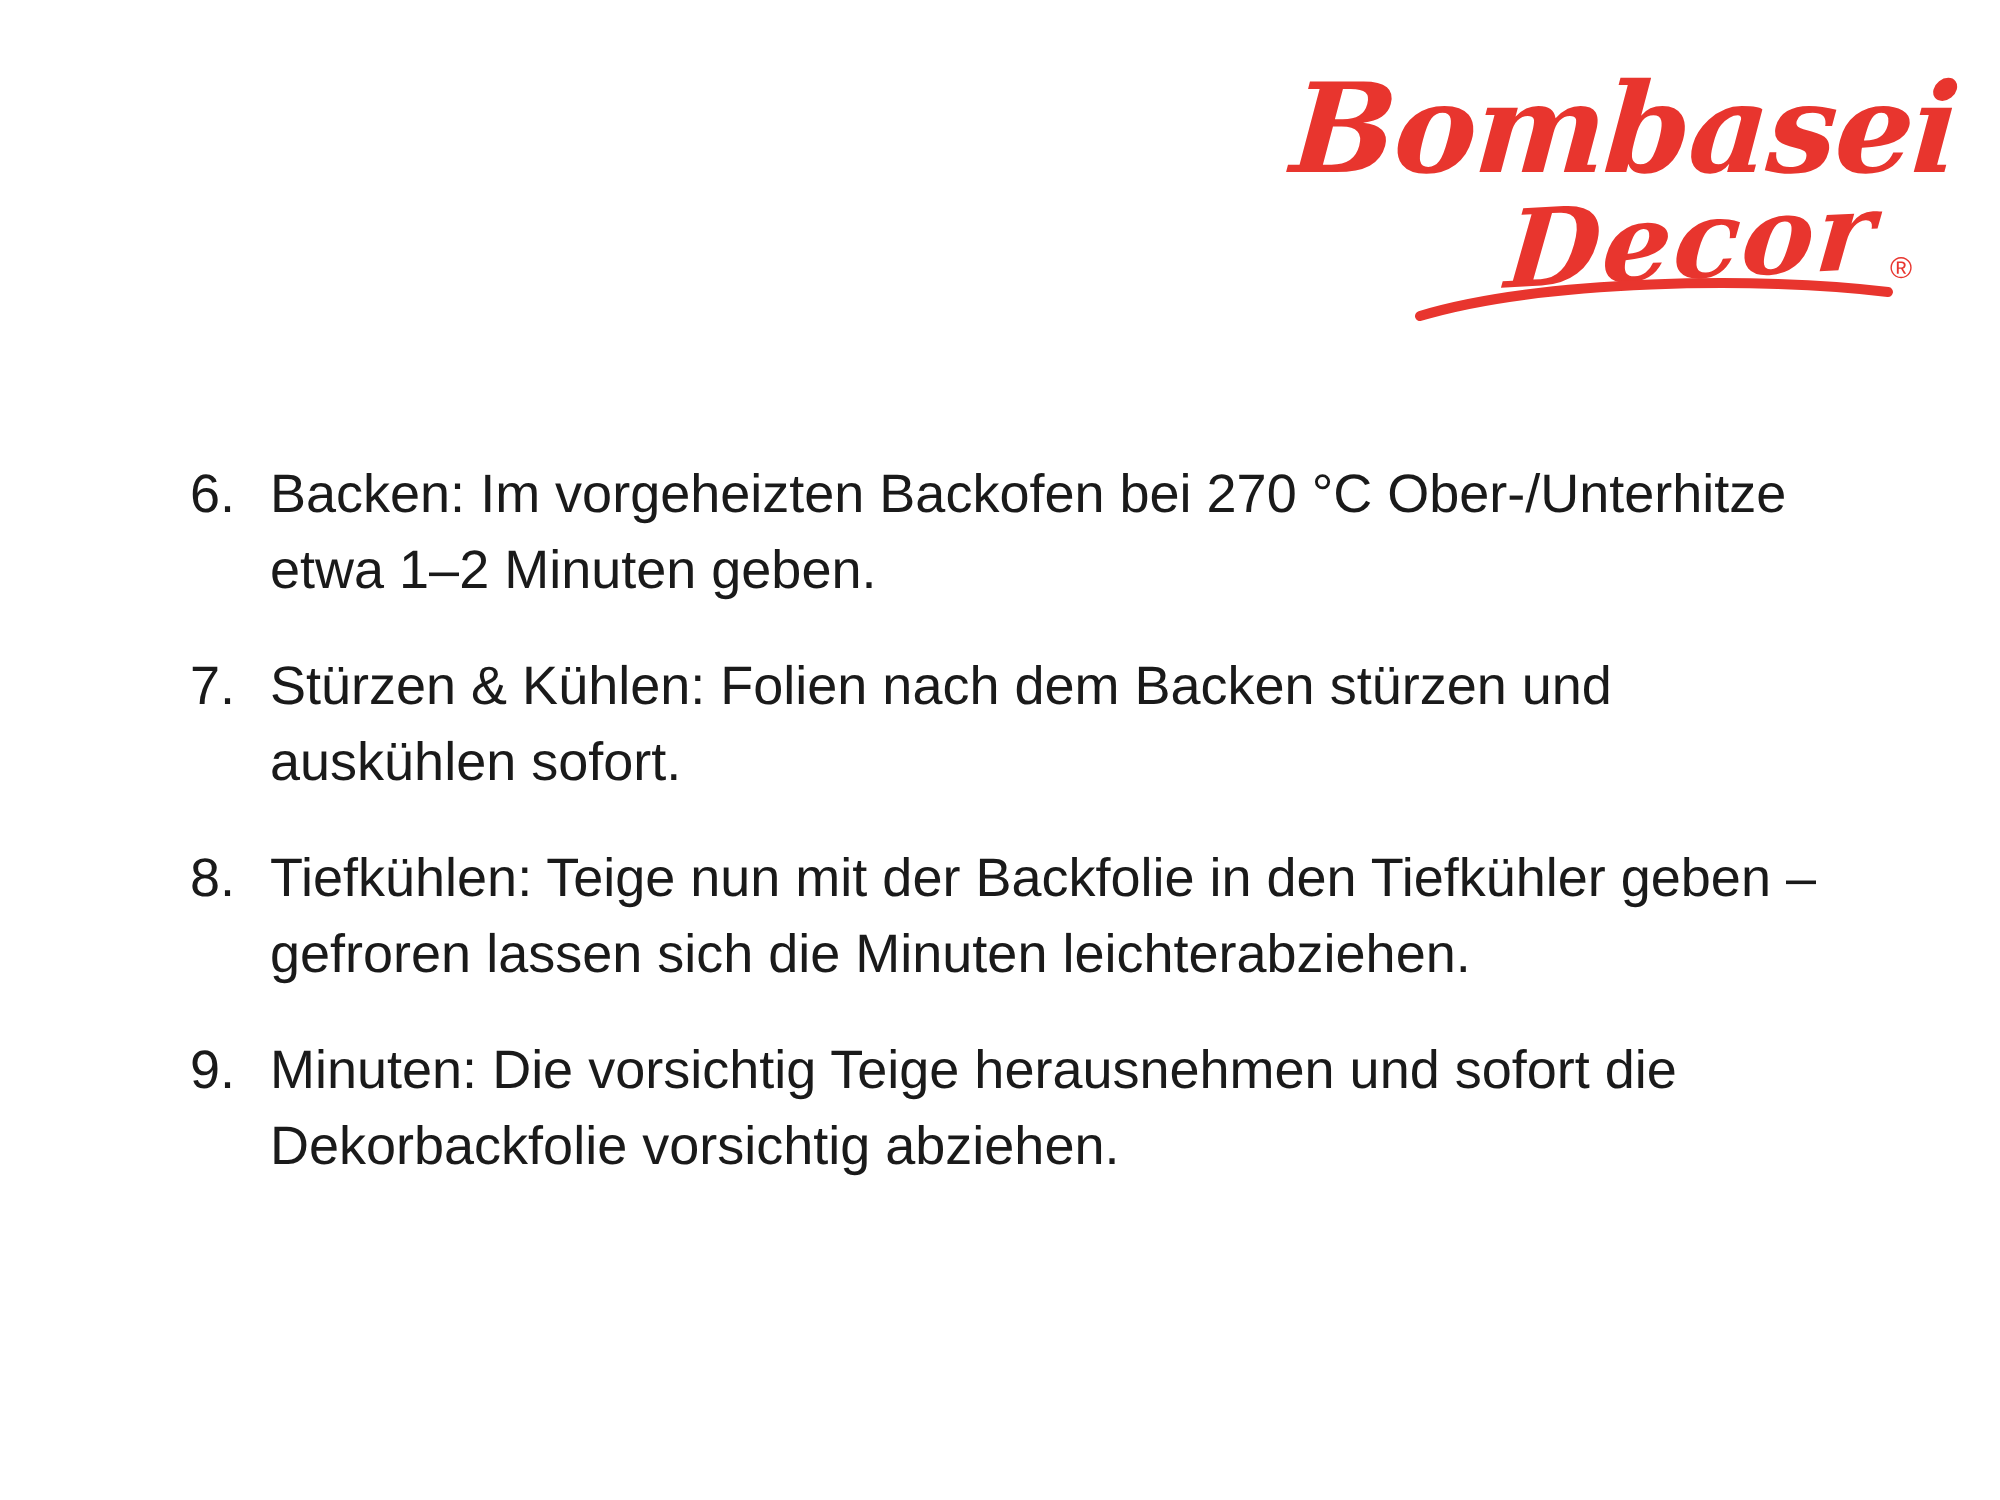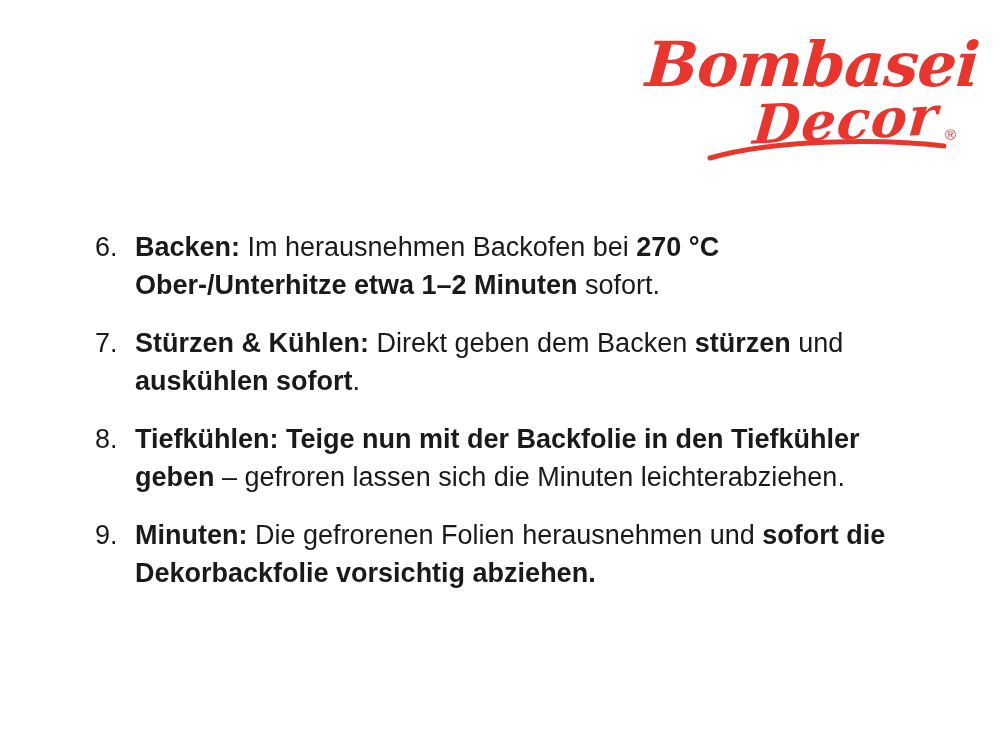--- a/index.html
+++ b/index.html
@@ -97,47 +97,47 @@
     text-align: left;
   }
   .step-text {
     flex: 1 1 auto;
     font-size: 27px;
     line-height: 38px;
     color: #1a1a1a;
     font-weight: normal;
   }
   .step-text b {
-    font-weight: bold;
+    font-weight: normal;
   }
 </style>
 </head>
 <body>
 
 <div class="logo">
   <span class="logo-main">Bombasei</span>
   <span class="logo-sub-wrap">
     <span class="logo-sub">Decor</span>
     <span class="logo-reg">®</span>
     <svg class="logo-swoosh" viewBox="0 0 250 30" aria-hidden="true">
       <path d="M10 22 C 70 4, 180 2, 244 10" fill="none" stroke="#e8352e" stroke-width="5" stroke-linecap="round"></path>
     </svg>
   </span>
 </div>
 
 <div class="steps">
     <div class="step">
       <div class="step-num">6.</div>
-      <div class="step-text"><b>Backen:</b><span> Im herausnehmen Backofen bei </span><b>270 °C Ober-/Unterhitze etwa 1–2 Minuten</b><span> sofort.</span></div>
+      <div class="step-text"><b>Backen:</b><span> Im vorgeheizten Backofen bei </span><b>270 °C Ober-/Unterhitze etwa 1–2 Minuten</b><span> geben.</span></div>
     </div>
     <div class="step">
       <div class="step-num">7.</div>
-      <div class="step-text"><b>Stürzen &amp; Kühlen:</b><span> Direkt geben dem Backen </span><b>stürzen</b><span> und </span><b>auskühlen sofort</b><span>.</span></div>
+      <div class="step-text"><b>Stürzen &amp; Kühlen:</b><span> Folien nach dem Backen </span><b>stürzen</b><span> und </span><b>auskühlen sofort</b><span>.</span></div>
     </div>
     <div class="step">
       <div class="step-num">8.</div>
       <div class="step-text"><b>Tiefkühlen: Teige nun mit der Backfolie in den Tiefkühler geben</b><span> – gefroren lassen sich die Minuten leichterabziehen.</span></div>
     </div>
     <div class="step">
       <div class="step-num">9.</div>
-      <div class="step-text"><b>Minuten:</b><span> Die gefrorenen Folien herausnehmen und </span><b>sofort die Dekorbackfolie vorsichtig abziehen.</b></div>
+      <div class="step-text"><b>Minuten:</b><span> Die vorsichtig Teige herausnehmen und </span><b>sofort die Dekorbackfolie vorsichtig abziehen.</b></div>
     </div>
   </div>
 
 </body></html>

